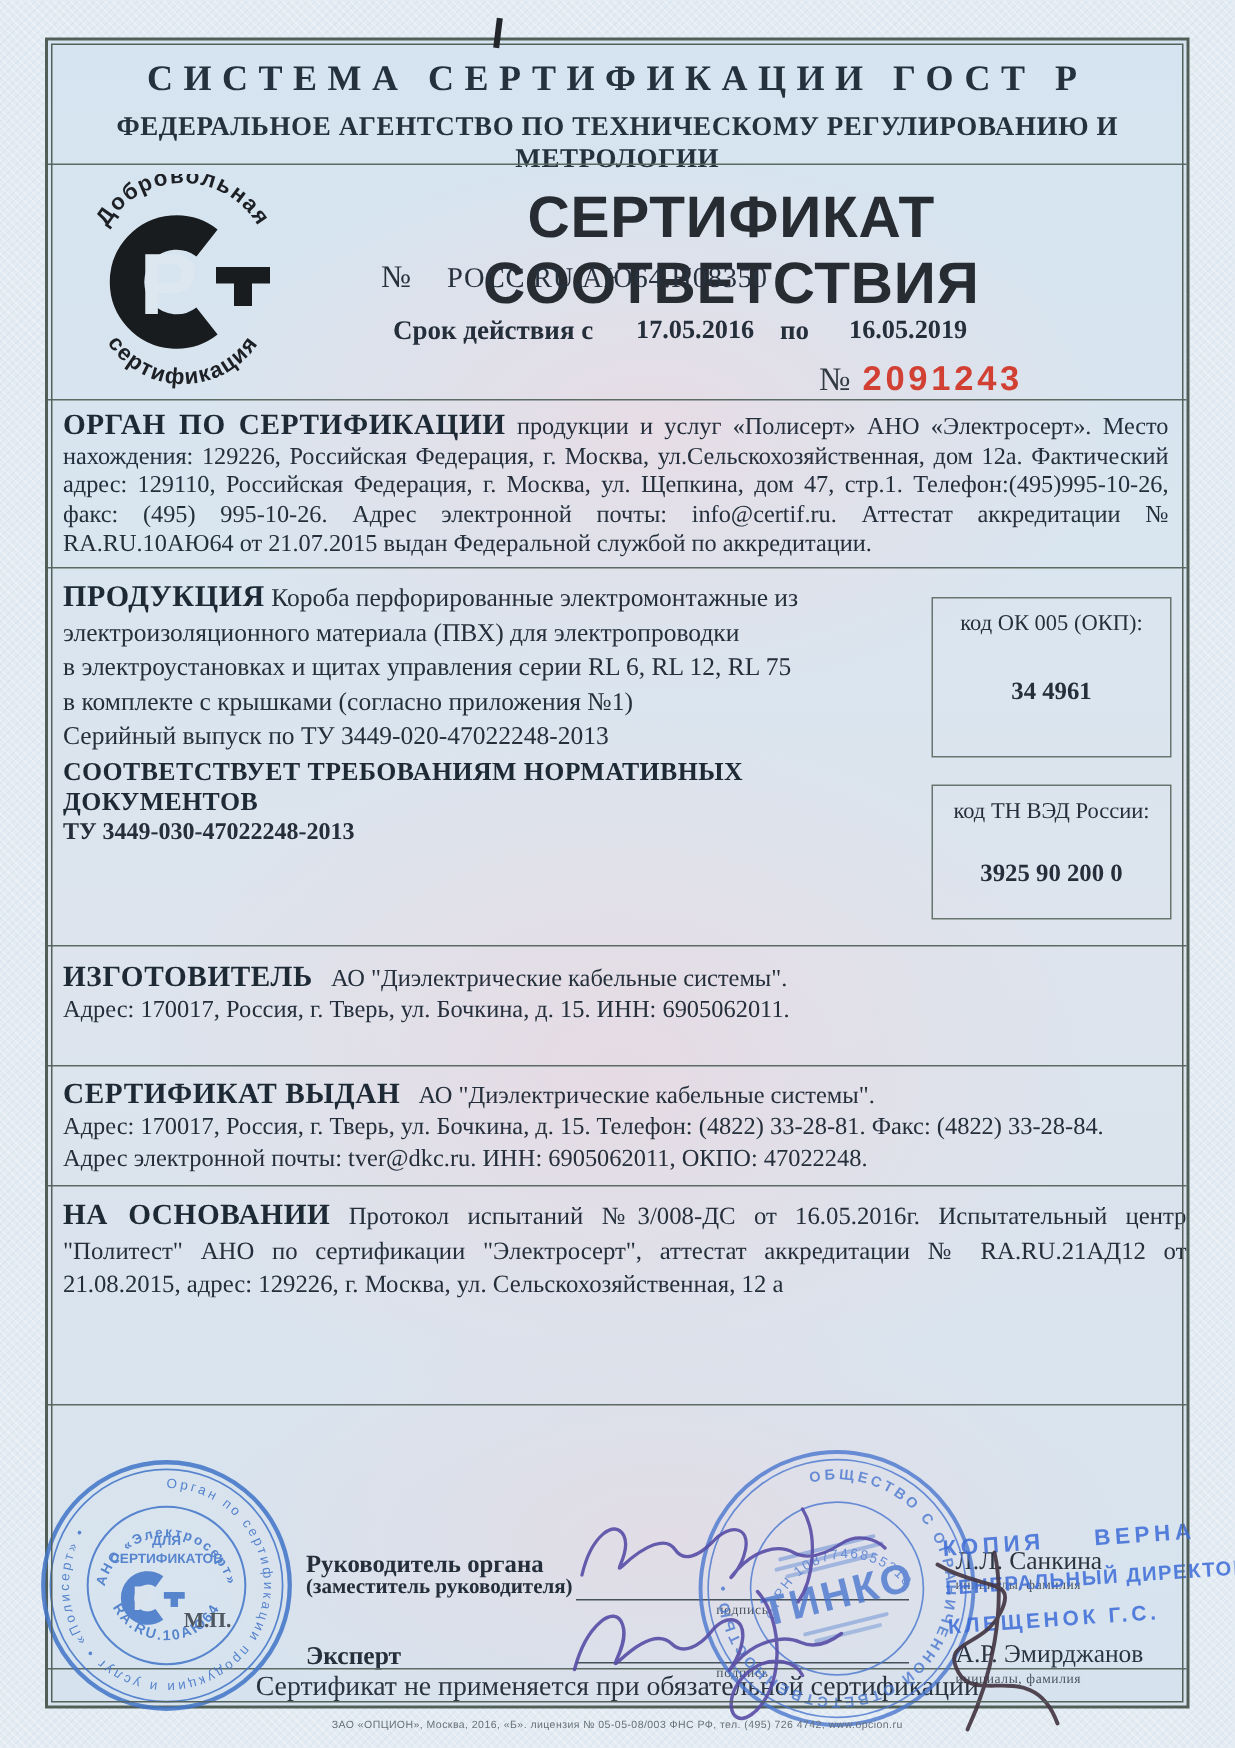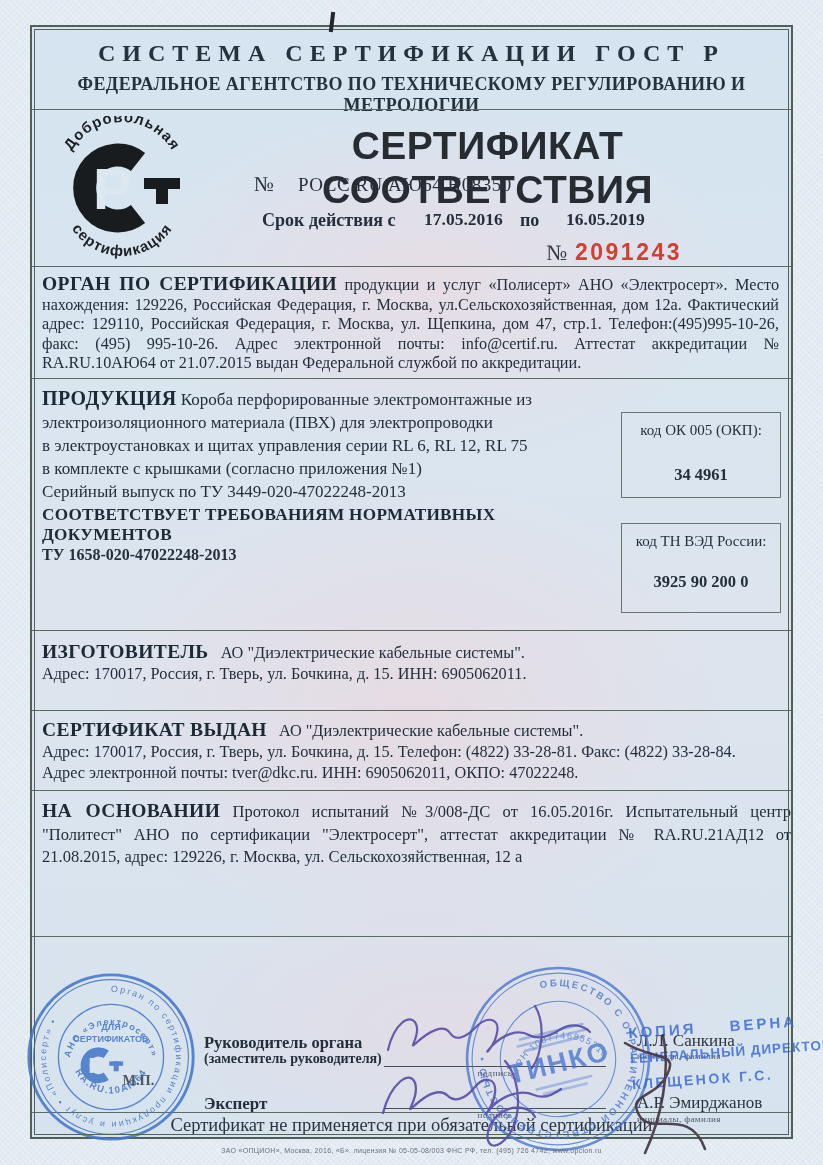--- a/index.html
+++ b/index.html
@@ -59,21 +59,21 @@
   .s-organ{height:112px;padding:7px 12px 0 10px;}
   .s-organ p{margin:0;text-align:justify;font-size:16.2px;line-height:19.6px;}
   .s-organ .h{font-size:19.5px;letter-spacing:.4px;}
 
   
   .s-product{height:252px;}
   .prod-text{position:absolute;left:10px;top:8px;width:578px;margin:0;font-size:17px;line-height:23px;}
   .prod-text .h{font-size:20px;letter-spacing:.4px;}
   .pre{white-space:pre-line;}
   .code-box{position:absolute;left:589px;width:160px;border:1px solid #66766f;box-sizing:border-box;text-align:center;}
-  .okp-box{top:33px;height:86px;}
+  .okp-box{top:19px;height:107px;}
   .tnved-box{top:144px;height:90px;}
   .code-box .lbl{font-size:15px;margin-top:9px;}
   .okp-box .val{font-size:16.5px;font-weight:bold;margin-top:26px;}
   .tnved-box .val{font-size:16.5px;font-weight:bold;margin-top:22px;}
   .conf{position:absolute;left:10px;top:126px;width:580px;}
   .conf .h{font-size:17.2px;letter-spacing:.3px;display:block;}
   .conf .t{font-size:16px;font-weight:bold;display:block;margin-top:1px;}
 
   
   .s-manuf{height:80px;padding:10px 12px 0 10px;}
@@ -178,21 +178,21 @@
     <div class="code-box okp-box">
       <div class="lbl">код ОК 005 (ОКП):</div>
       <div class="val">34 4961</div>
     </div>
     <div class="code-box tnved-box">
       <div class="lbl">код ТН ВЭД России:</div>
       <div class="val">3925 90 200 0</div>
     </div>
     <div class="conf">
       <span class="h">СООТВЕТСТВУЕТ ТРЕБОВАНИЯМ НОРМАТИВНЫХ ДОКУМЕНТОВ</span>
-      <span class="t">ТУ 1658-020-47022248-2013</span>
+      <span class="t">ТУ 3449-030-47022248-2013</span>
     </div>
   </div>
 
   <div class="sec s-manuf">
     <p class="row"><span class="h">ИЗГОТОВИТЕЛЬ</span><span>АО "Диэлектрические кабельные системы".</span></p>
     <p class="row"><span>Адрес: 170017, Россия, г. Тверь, ул. Бочкина, д. 15. ИНН: 6905062011.</span></p>
   </div>
 
   <div class="sec s-issued">
     <p class="row"><span class="h">СЕРТИФИКАТ ВЫДАН</span><span>АО "Диэлектрические кабельные системы".</span></p>

